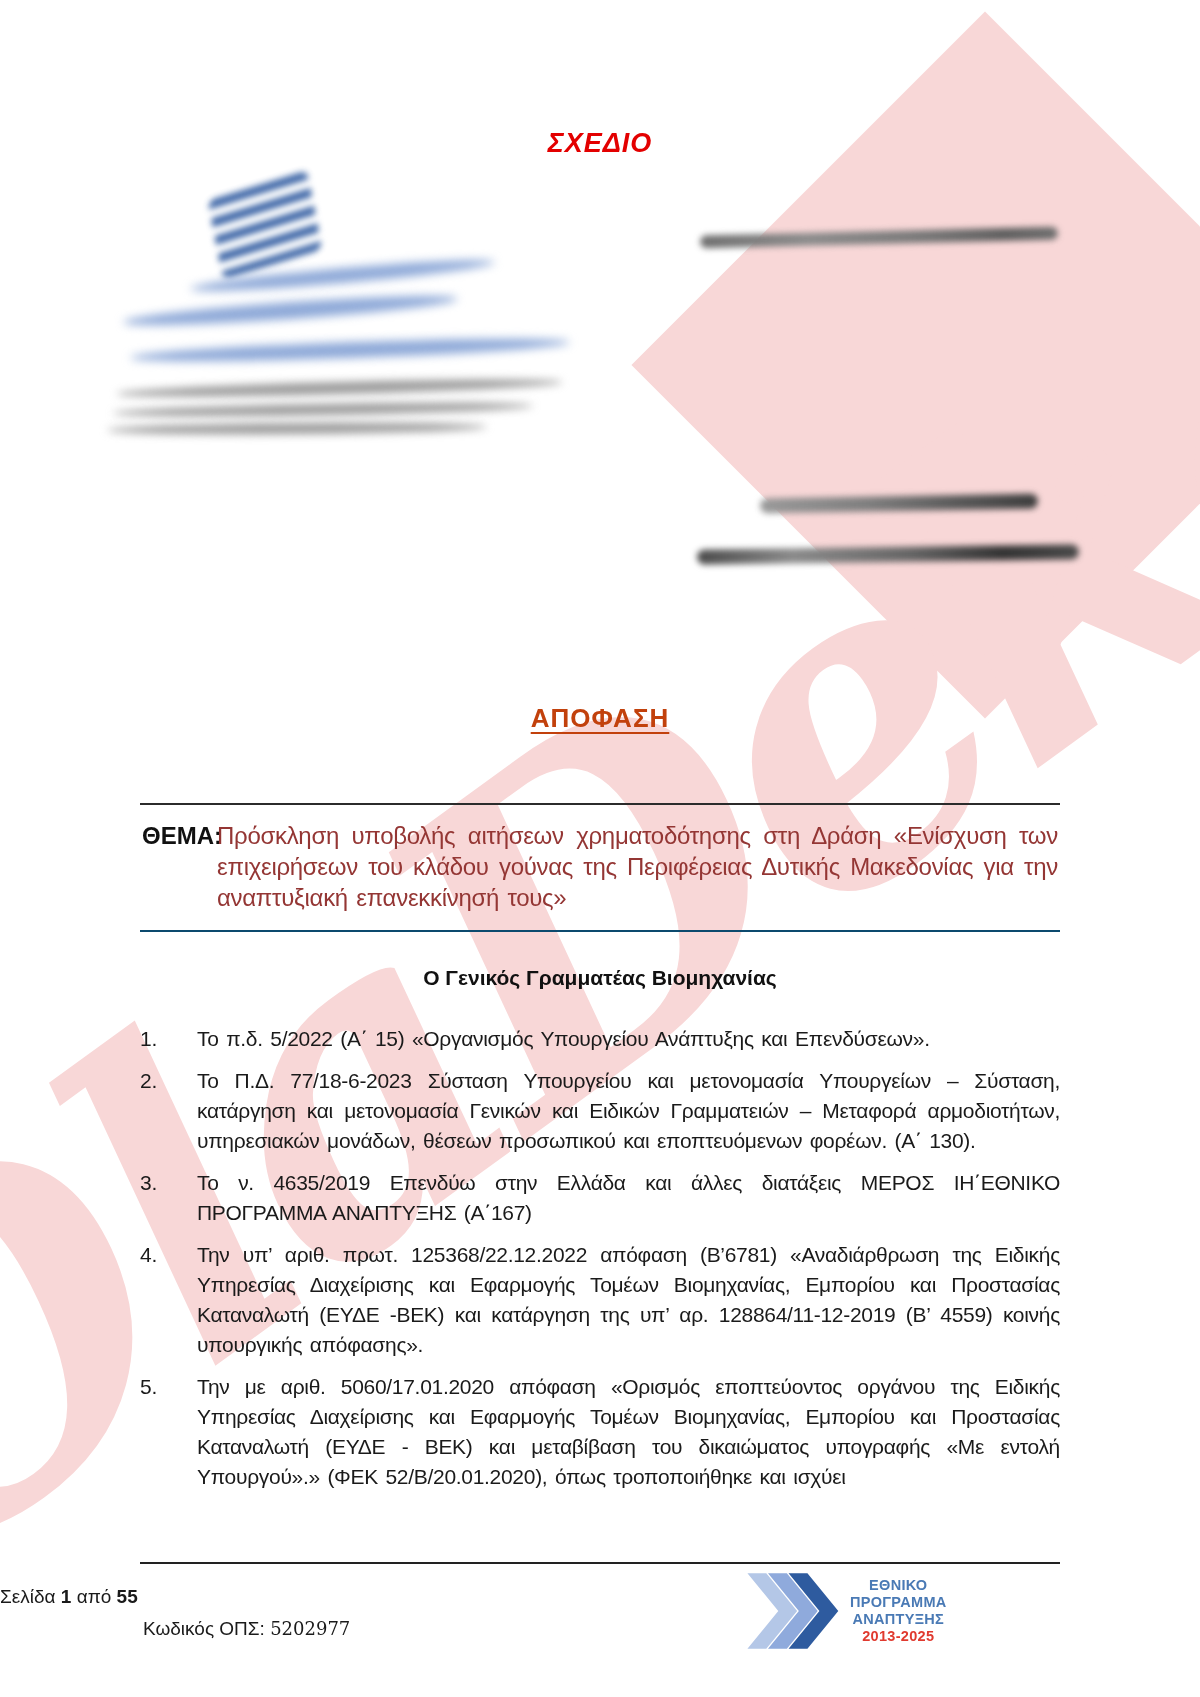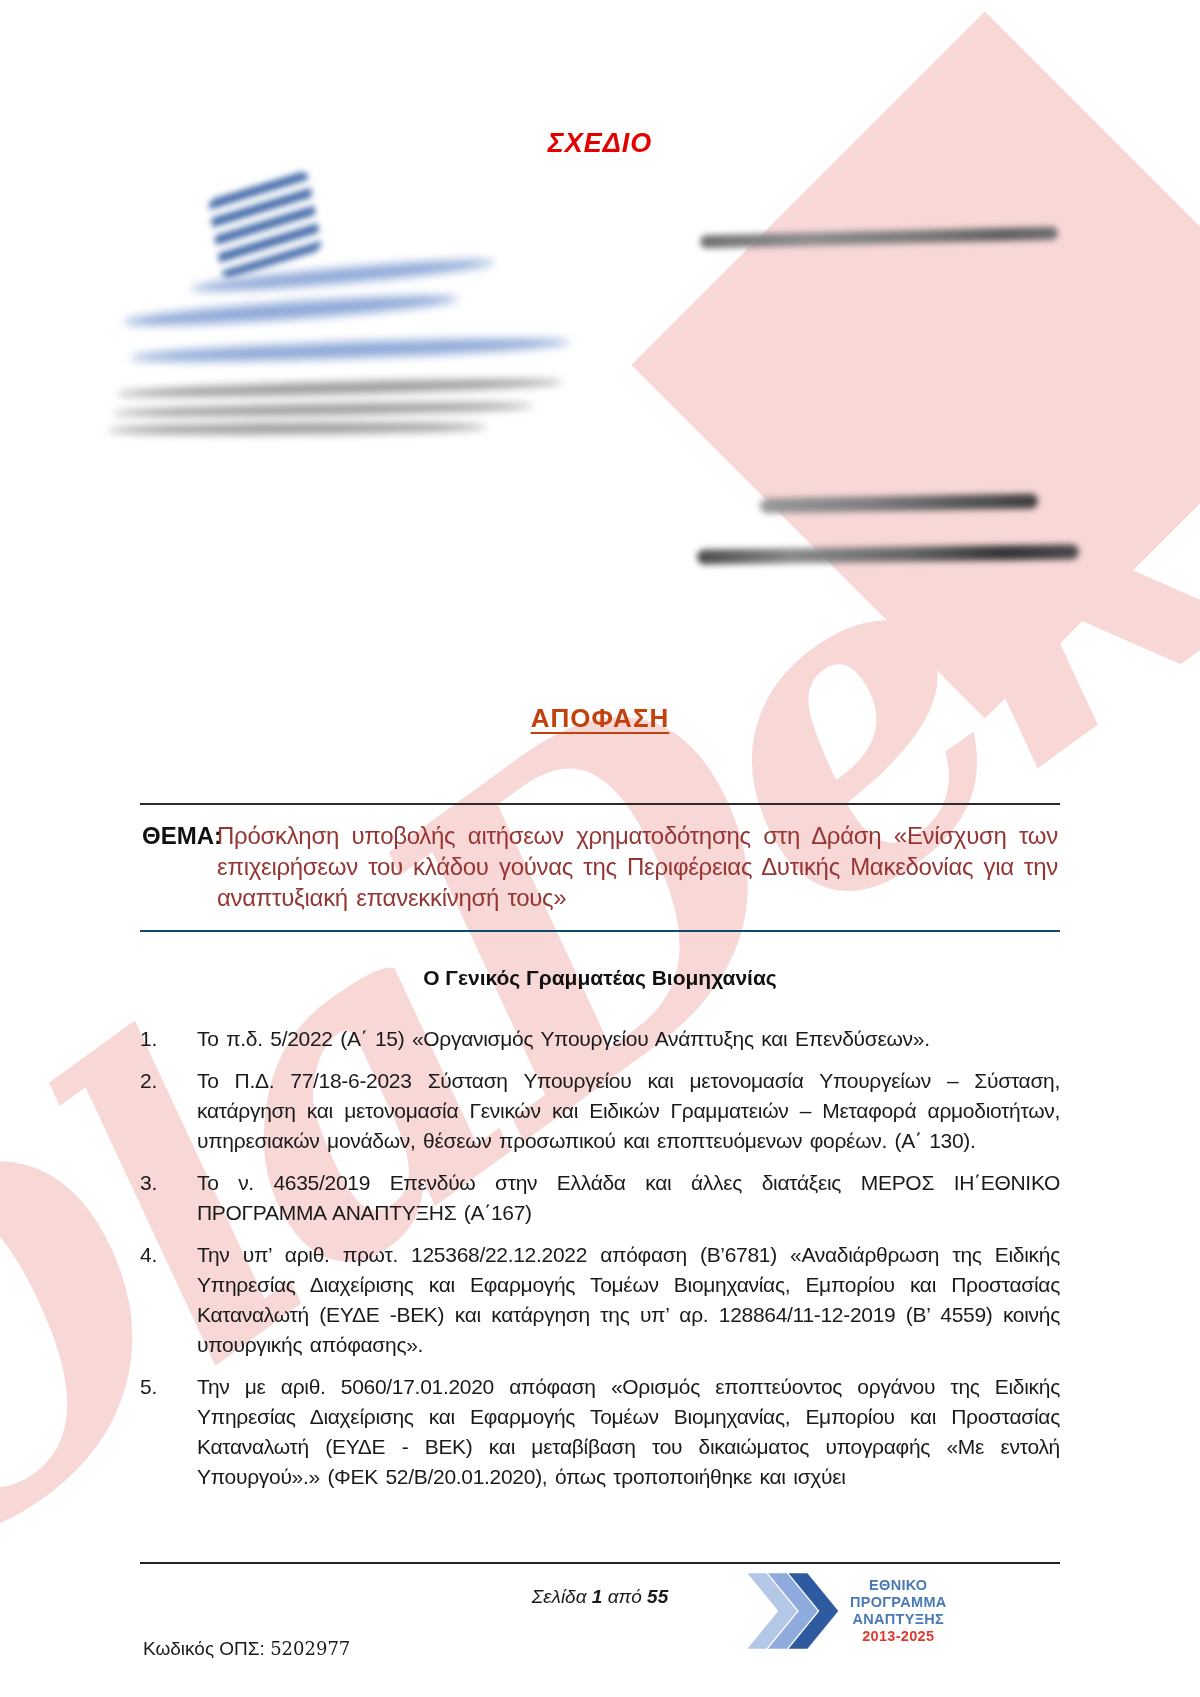--- a/index.html
+++ b/index.html
@@ -88,26 +88,26 @@
     font-size:21px;line-height:30px;z-index:2;
     letter-spacing:-.3px;
   }
   .preamble{margin-bottom:12px;}
   .li{display:flex;margin-bottom:12px;}
   .li .num{flex:none;width:57px;}
   .li .itx{flex:1;text-align:justify;word-spacing:2px;}
   
   .fsep{position:absolute;left:140px;top:1562px;width:920px;height:2px;background:#222;z-index:2;}
   .pagenum{
-    position:absolute;top:1586px;left:0;width:100%;text-align:center;
-    font-size:19px;z-index:2;font-style:italic;
+    position:absolute;top:1586px;left:0;width:100%;text-align:left;
+    font-size:19px;z-index:2;
   }
   .pagenum b{font-weight:bold;}
   .opscode{
-    position:absolute;left:143px;top:1618px;font-size:19px;z-index:2;margin-top:20px;
+    position:absolute;left:143px;top:1618px;font-size:19px;z-index:2;
   }
   .opscode .val{font-family:"DejaVu Serif","Liberation Serif",serif;font-size:18px;}
   .ndp{
     position:absolute;left:744px;top:1568px;display:flex;align-items:center;gap:10px;z-index:2;text-align:center;
   }
   .ndp svg{display:block;}
   .ndp .ntxt{font-size:14.5px;font-weight:bold;line-height:17px;color:#4a7ab5;letter-spacing:.3px;}
   .ndp .years{color:#e03a2f;}
 </style>
 </head>

